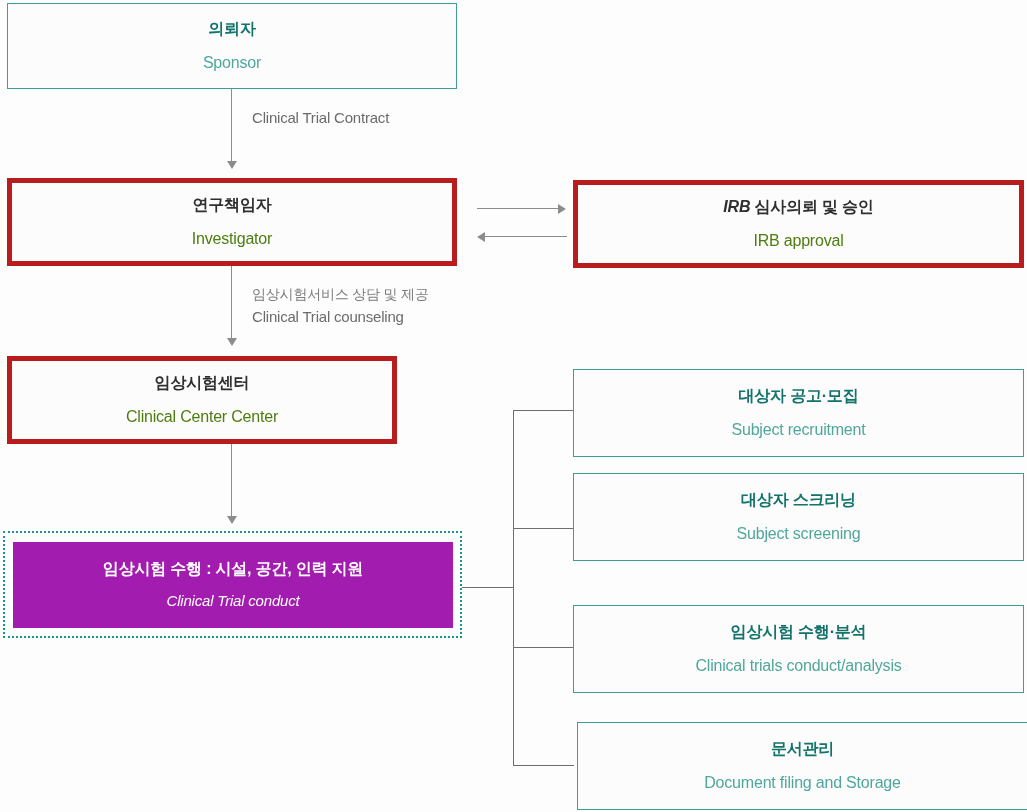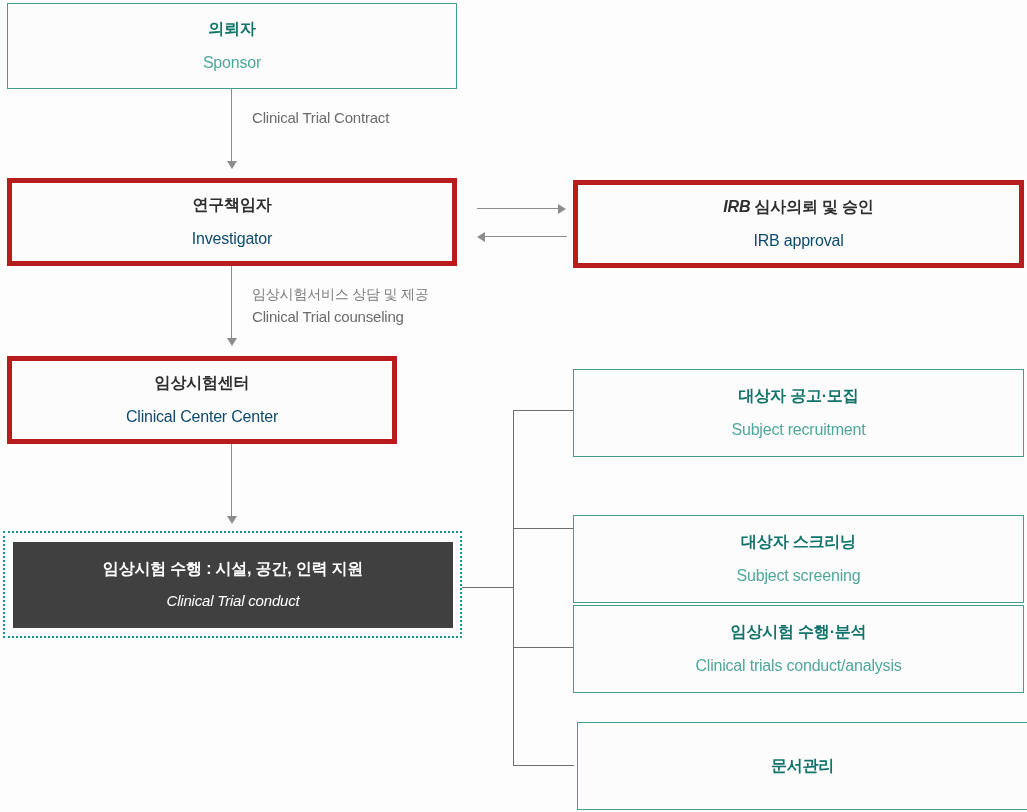--- a/index.html
+++ b/index.html
@@ -49,25 +49,25 @@
     border: 1px solid #3f9e90;
   }
   .node.teal-outline .kr { color: #12736a; }
   .node.teal-outline .en { color: #4fa79b; }
 
   
   .node.grey-outline {
     border: 5px solid #b91c1c;
   }
   .node.grey-outline .kr { color: #2f2f2f; }
-  .node.grey-outline .en { color: #0c4a6e; }
+  .node.grey-outline .en { color: #4d7c0f; }
 
   
   .node.teal-fill {
-    background: #404040;
+    background: #a21caf;
     border: none;
     text-align: right;
   }
   .node.teal-fill .kr { color: #ffffff; }
   .node.teal-fill .en { color: #ffffff; font-style: italic; font-size: 15px; }
 
   .dotted-wrap {
     position: absolute;
     box-sizing: border-box;
     border: 2px dotted #17968c;
@@ -201,27 +201,28 @@
 
   <div class="hline trunk-h" style="left:513px; top:647px; width:61px;"></div>
 
   <div class="hline trunk-h" style="left:513px; top:765px; width:61px;"></div>
 
   <div class="node teal-outline" style="left:573px; top:369px; width:451px; height:88px;">
     <div class="kr">대상자 공고·모집</div>
     <div class="en">Subject recruitment</div>
   </div>
 
-  <div class="node teal-outline" style="left:573px; top:515px; width:451px; height:88px;">
+  <div class="node teal-outline" style="left:573px; top:473px; width:451px; height:88px;">
     <div class="kr">대상자 스크리닝</div>
     <div class="en">Subject screening</div>
   </div>
 
   <div class="node teal-outline" style="left:573px; top:605px; width:451px; height:88px;">
     <div class="kr">임상시험 수행·분석</div>
     <div class="en">Clinical trials conduct/analysis</div>
   </div>
 
   <div class="node teal-outline" style="left:577px; top:722px; width:451px; height:88px;">
     <div class="kr">문서관리</div>
+    <div class="en">Document filing and Storage</div>
   </div>
 
 </div>
 
 </body></html>

